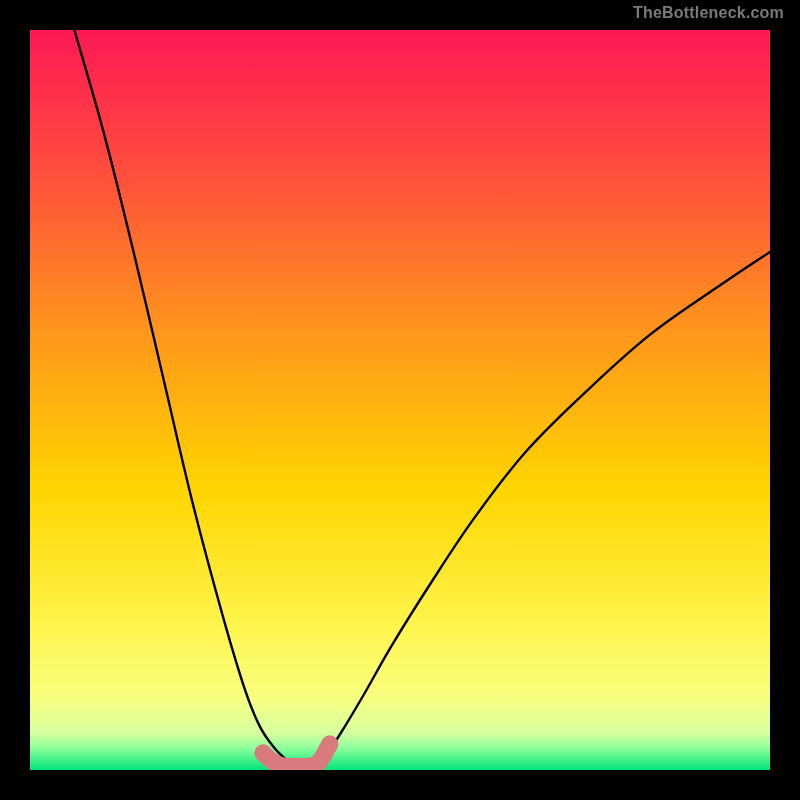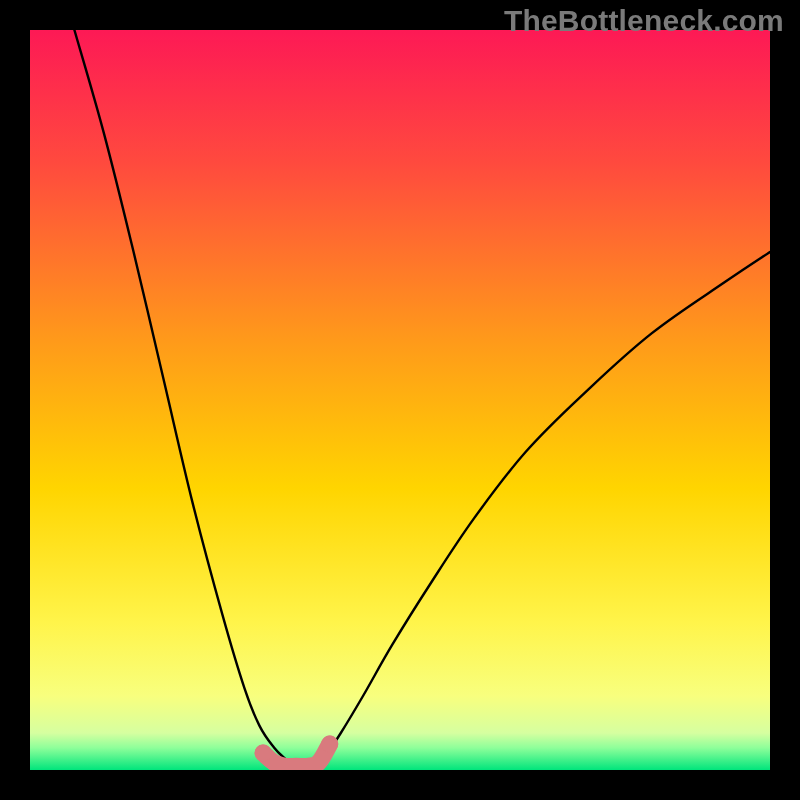--- a/index.html
+++ b/index.html
@@ -22,21 +22,21 @@
     left: 30px;
     top: 30px;
     width: 740px;
     height: 740px;
     overflow: hidden;
   }
   .wm {
     position: absolute;
     top: 4px;
     right: 16px;
-    font-size: 30px;
+    font-size: 16px;
     font-weight: 600;
     color: #7a7a7a;
     letter-spacing: 0.2px;
   }
   svg { display:block; }
 </style>
 </head>
 <body>
 
 <div class="frame">

